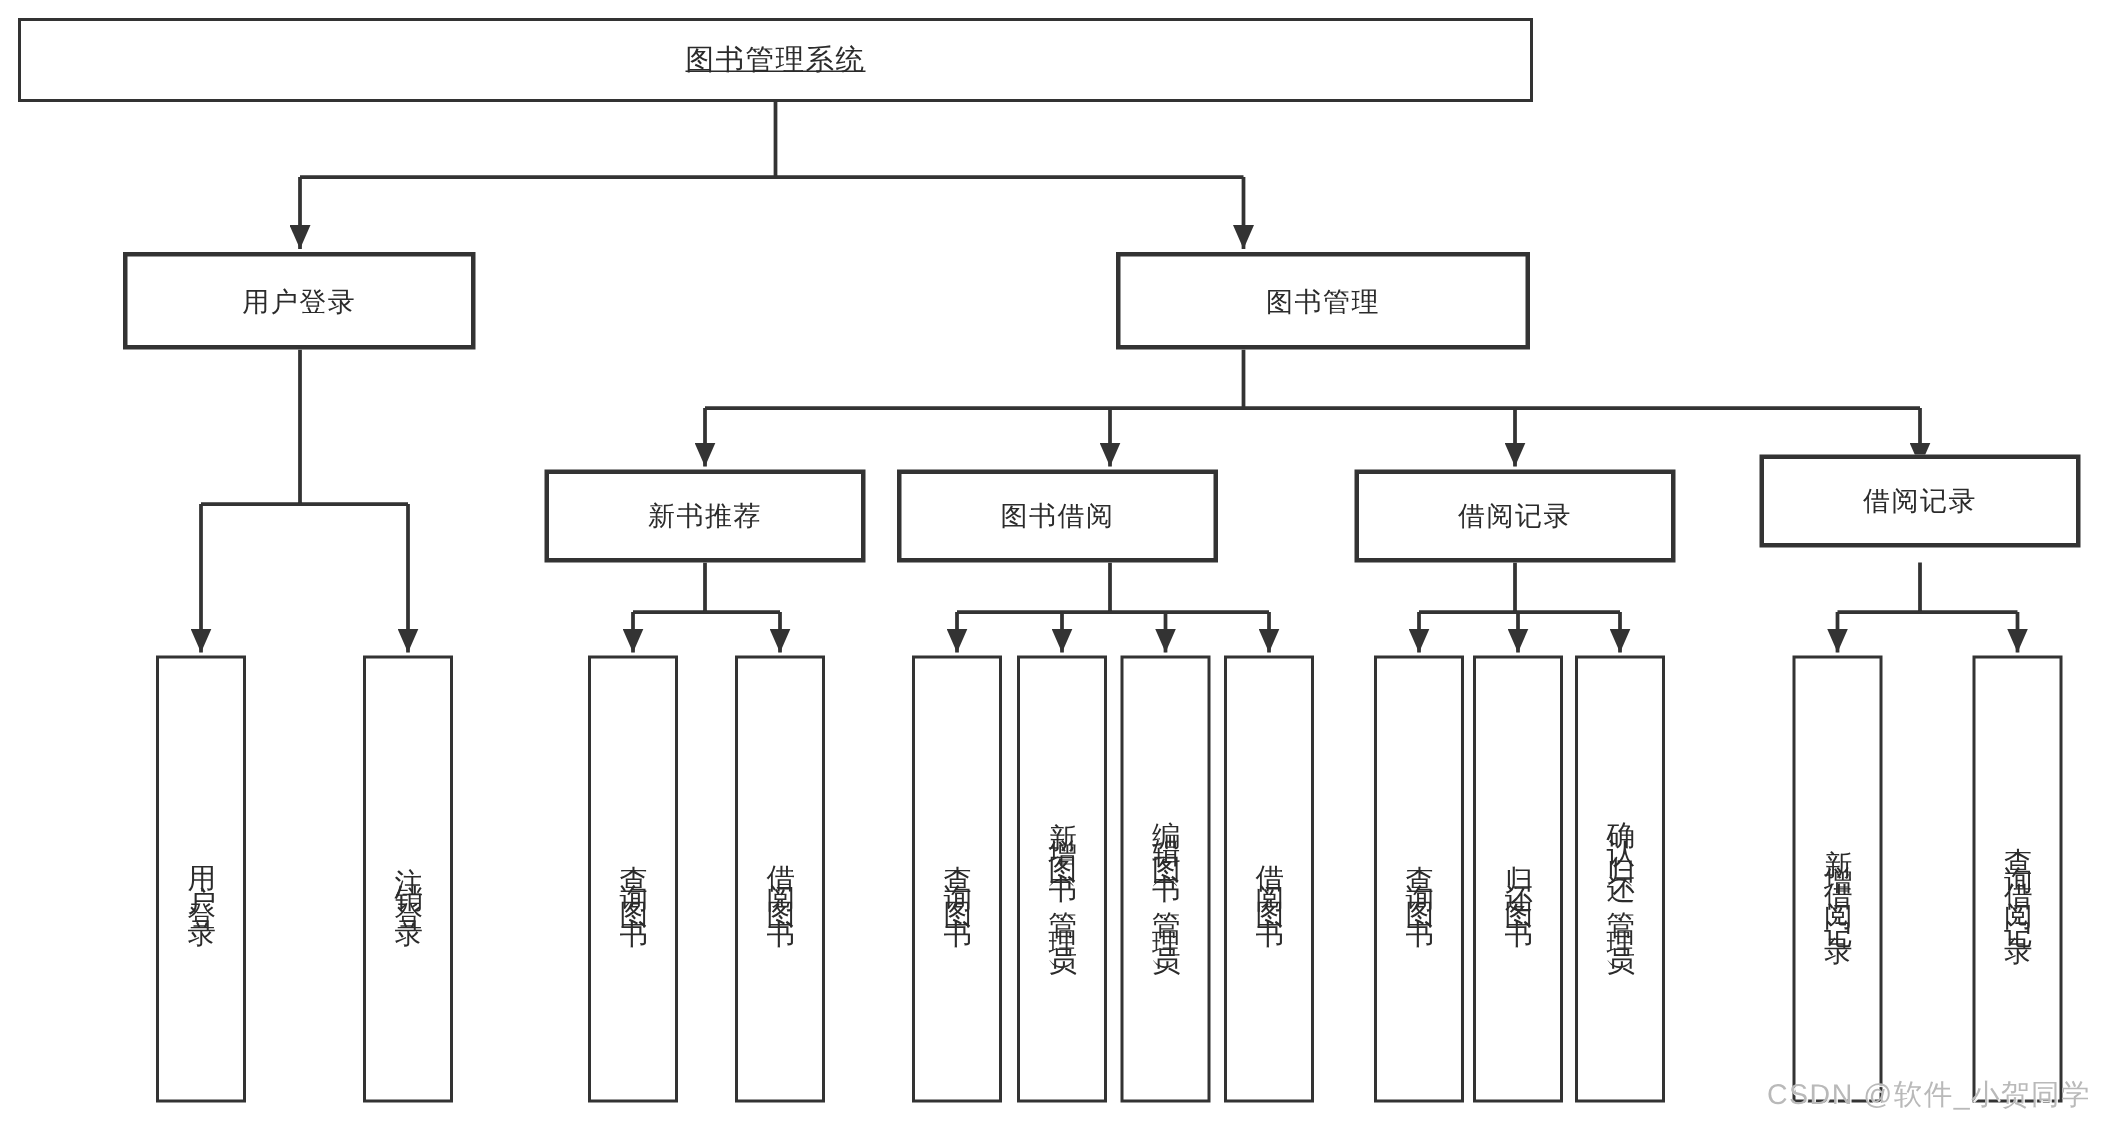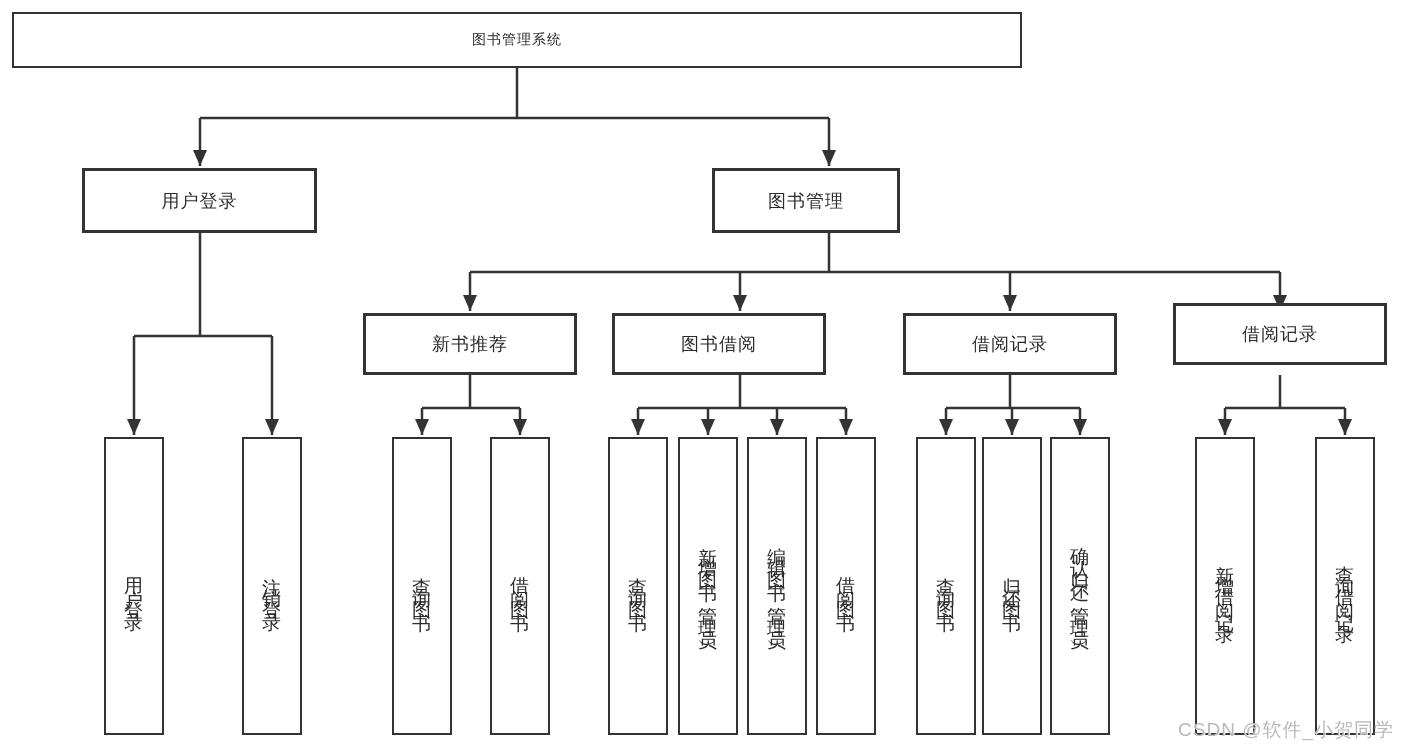--- a/index.html
+++ b/index.html
@@ -31,21 +31,21 @@
     background:var(--background);
     border:3px solid var(--box_border);
     display:flex;
     align-items:center;
     justify-content:center;
     color:var(--text);
     font-size:18px;
     letter-spacing:1px;
     text-align:center;
   }
-  .box.root{border-width:2px;font-size:14px;}
+  .box.root{border-width:2px;font-size:19px;text-decoration:underline;}
   .box.leaf{border-width:2px;}
   .vtext{
     writing-mode:vertical-rl;
     text-orientation:mixed;
     line-height:1;
     font-size:19px;
     letter-spacing:12px;
   }
   .watermark{
     position:absolute;
@@ -103,24 +103,24 @@
 
       <path d="M1280,375 V408 M1225,408 H1345"></path>
       <line x1="1225" y1="408" x2="1225" y2="435" marker-end="url(#ah)"></line>
       <line x1="1345" y1="408" x2="1345" y2="435" marker-end="url(#ah)"></line>
     </g>
   </svg>
 
   <div class="box root" style="left:12px;top:12px;width:1010px;height:56px">图书管理系统</div>
 
   <div class="box" style="left:82px;top:168px;width:235px;height:65px">用户登录</div>
-  <div class="box" style="left:712px;top:168px;width:188px;height:65px">图书管理</div>
+  <div class="box" style="left:744px;top:168px;width:276px;height:65px">图书管理</div>
 
   <div class="box" style="left:363px;top:313px;width:214px;height:62px">新书推荐</div>
-  <div class="box" style="left:612px;top:313px;width:214px;height:62px">图书借阅</div>
+  <div class="box" style="left:598px;top:313px;width:214px;height:62px">图书借阅</div>
   <div class="box" style="left:903px;top:313px;width:214px;height:62px">借阅记录</div>
   <div class="box" style="left:1173px;top:303px;width:214px;height:62px">借阅记录</div>
 
   <div class="box leaf" style="left:104px;top:437px;width:60px;height:298px">
     <span class="vtext">用户登录</span>
   </div>
   <div class="box leaf" style="left:242px;top:437px;width:60px;height:298px">
     <span class="vtext">注销登录</span>
   </div>
 

